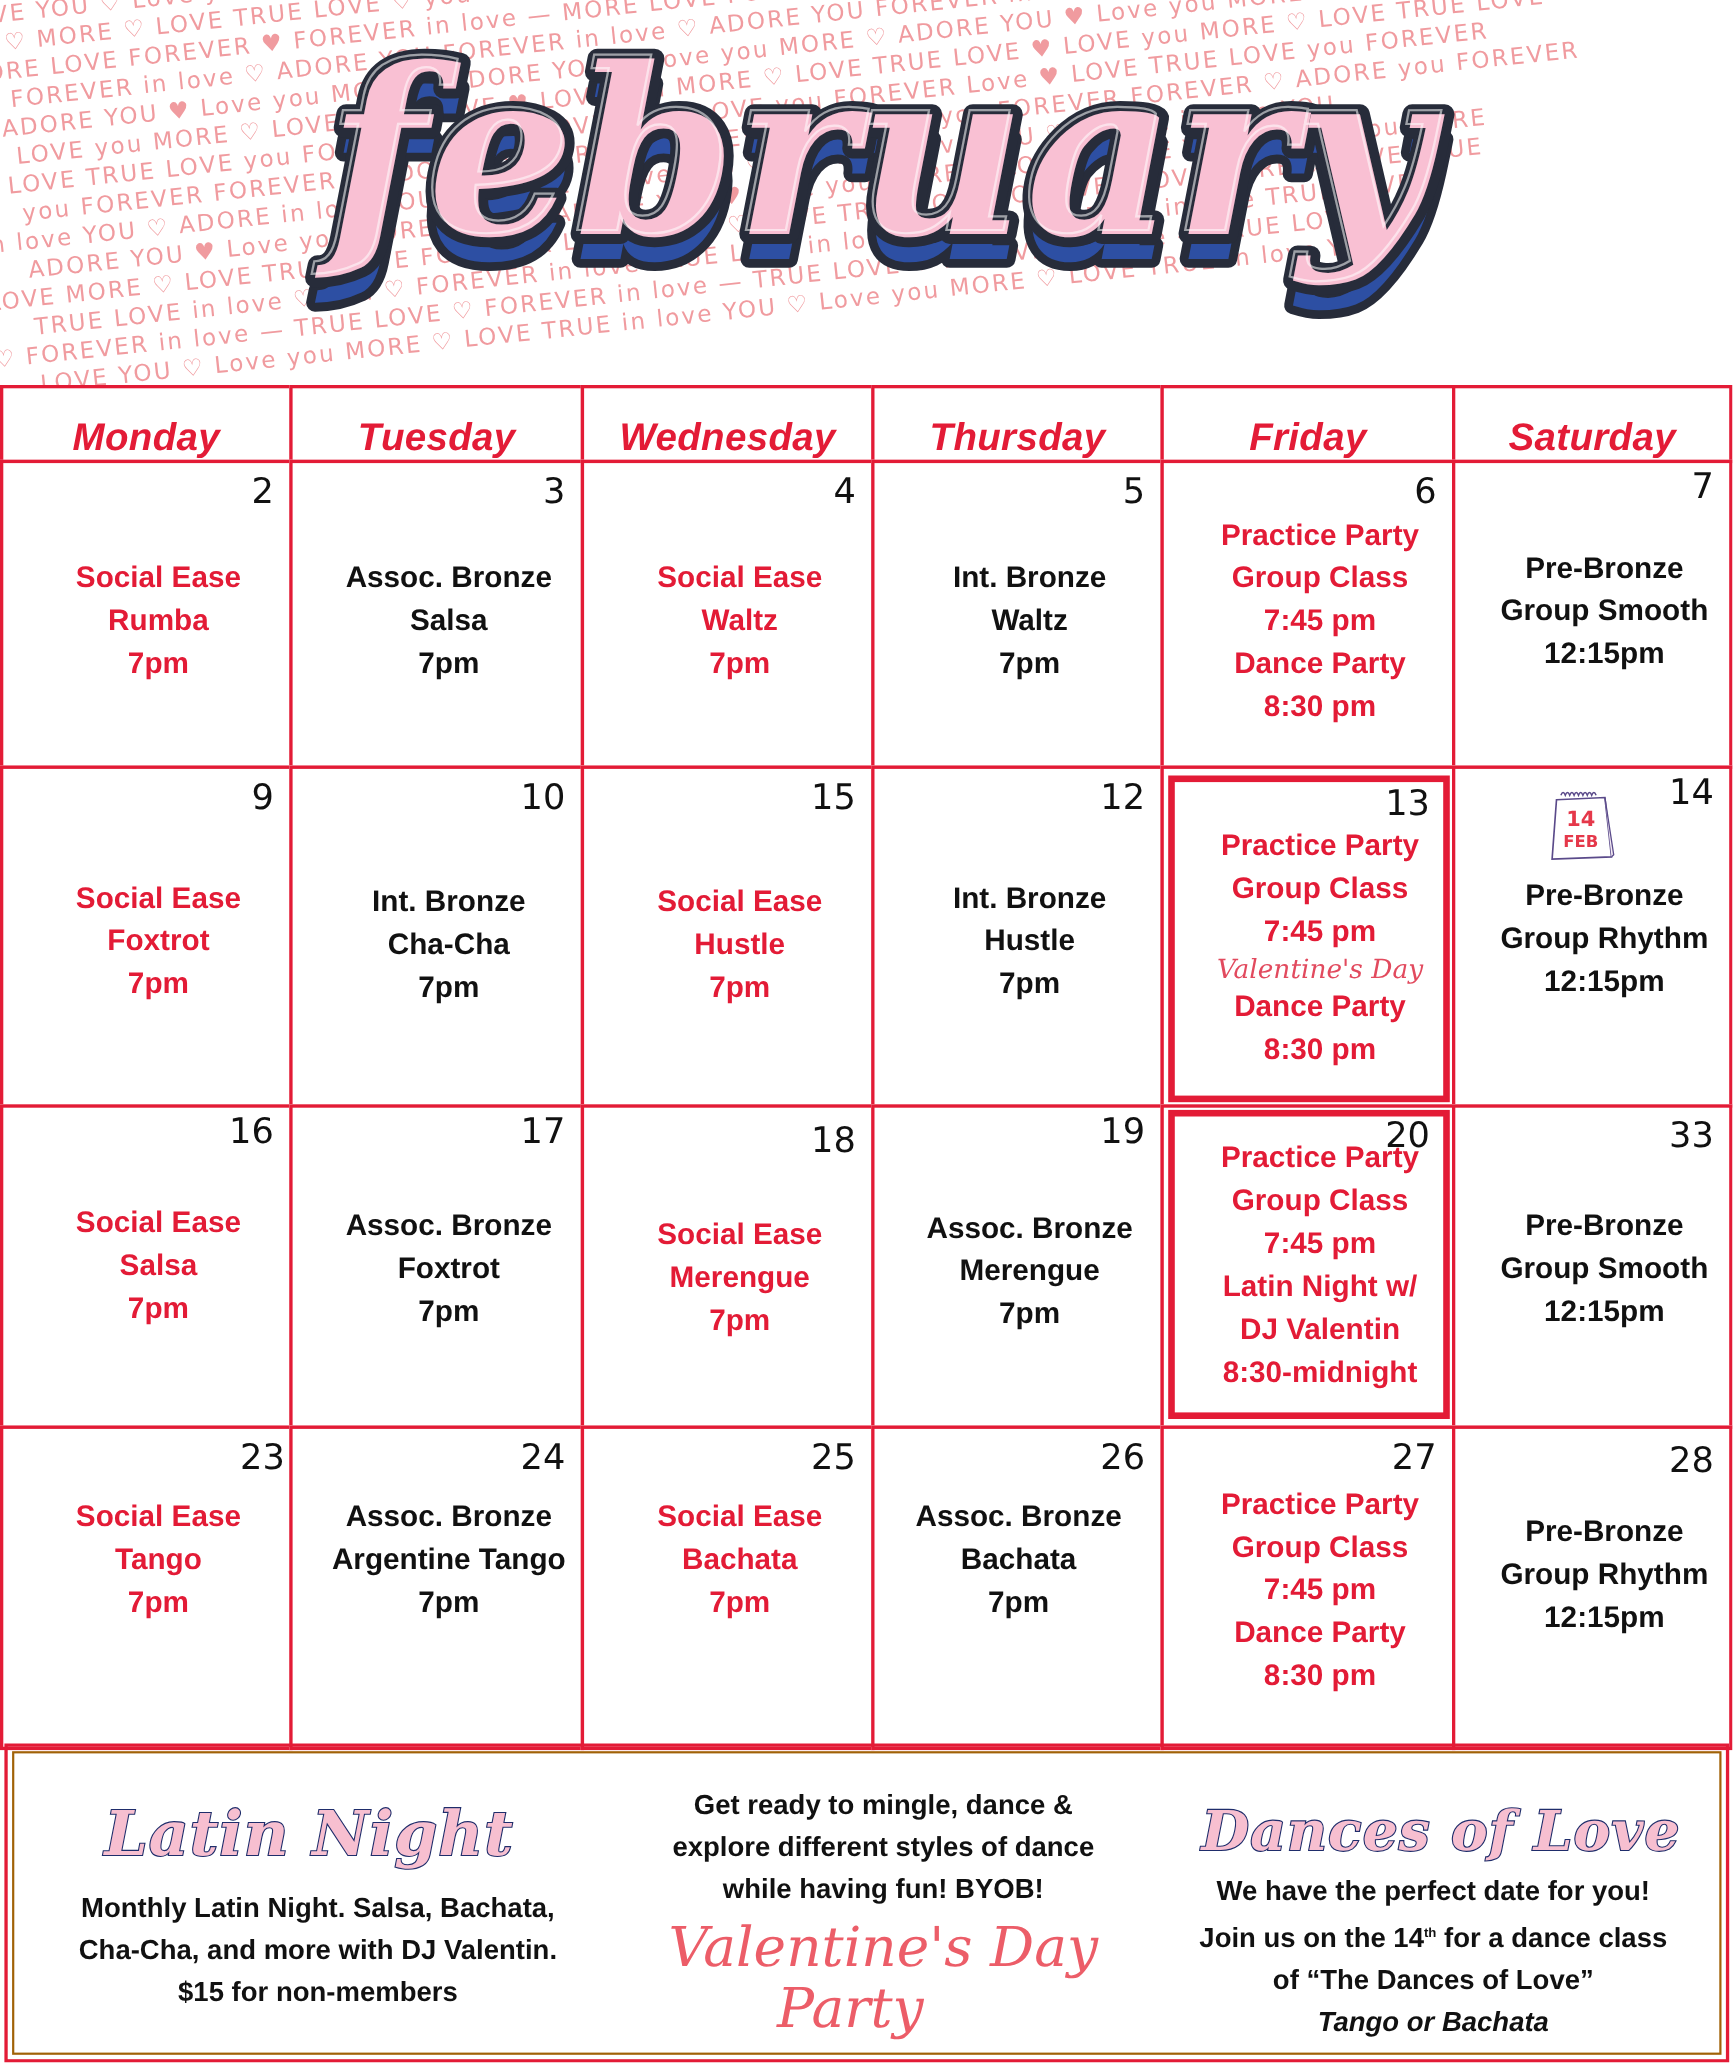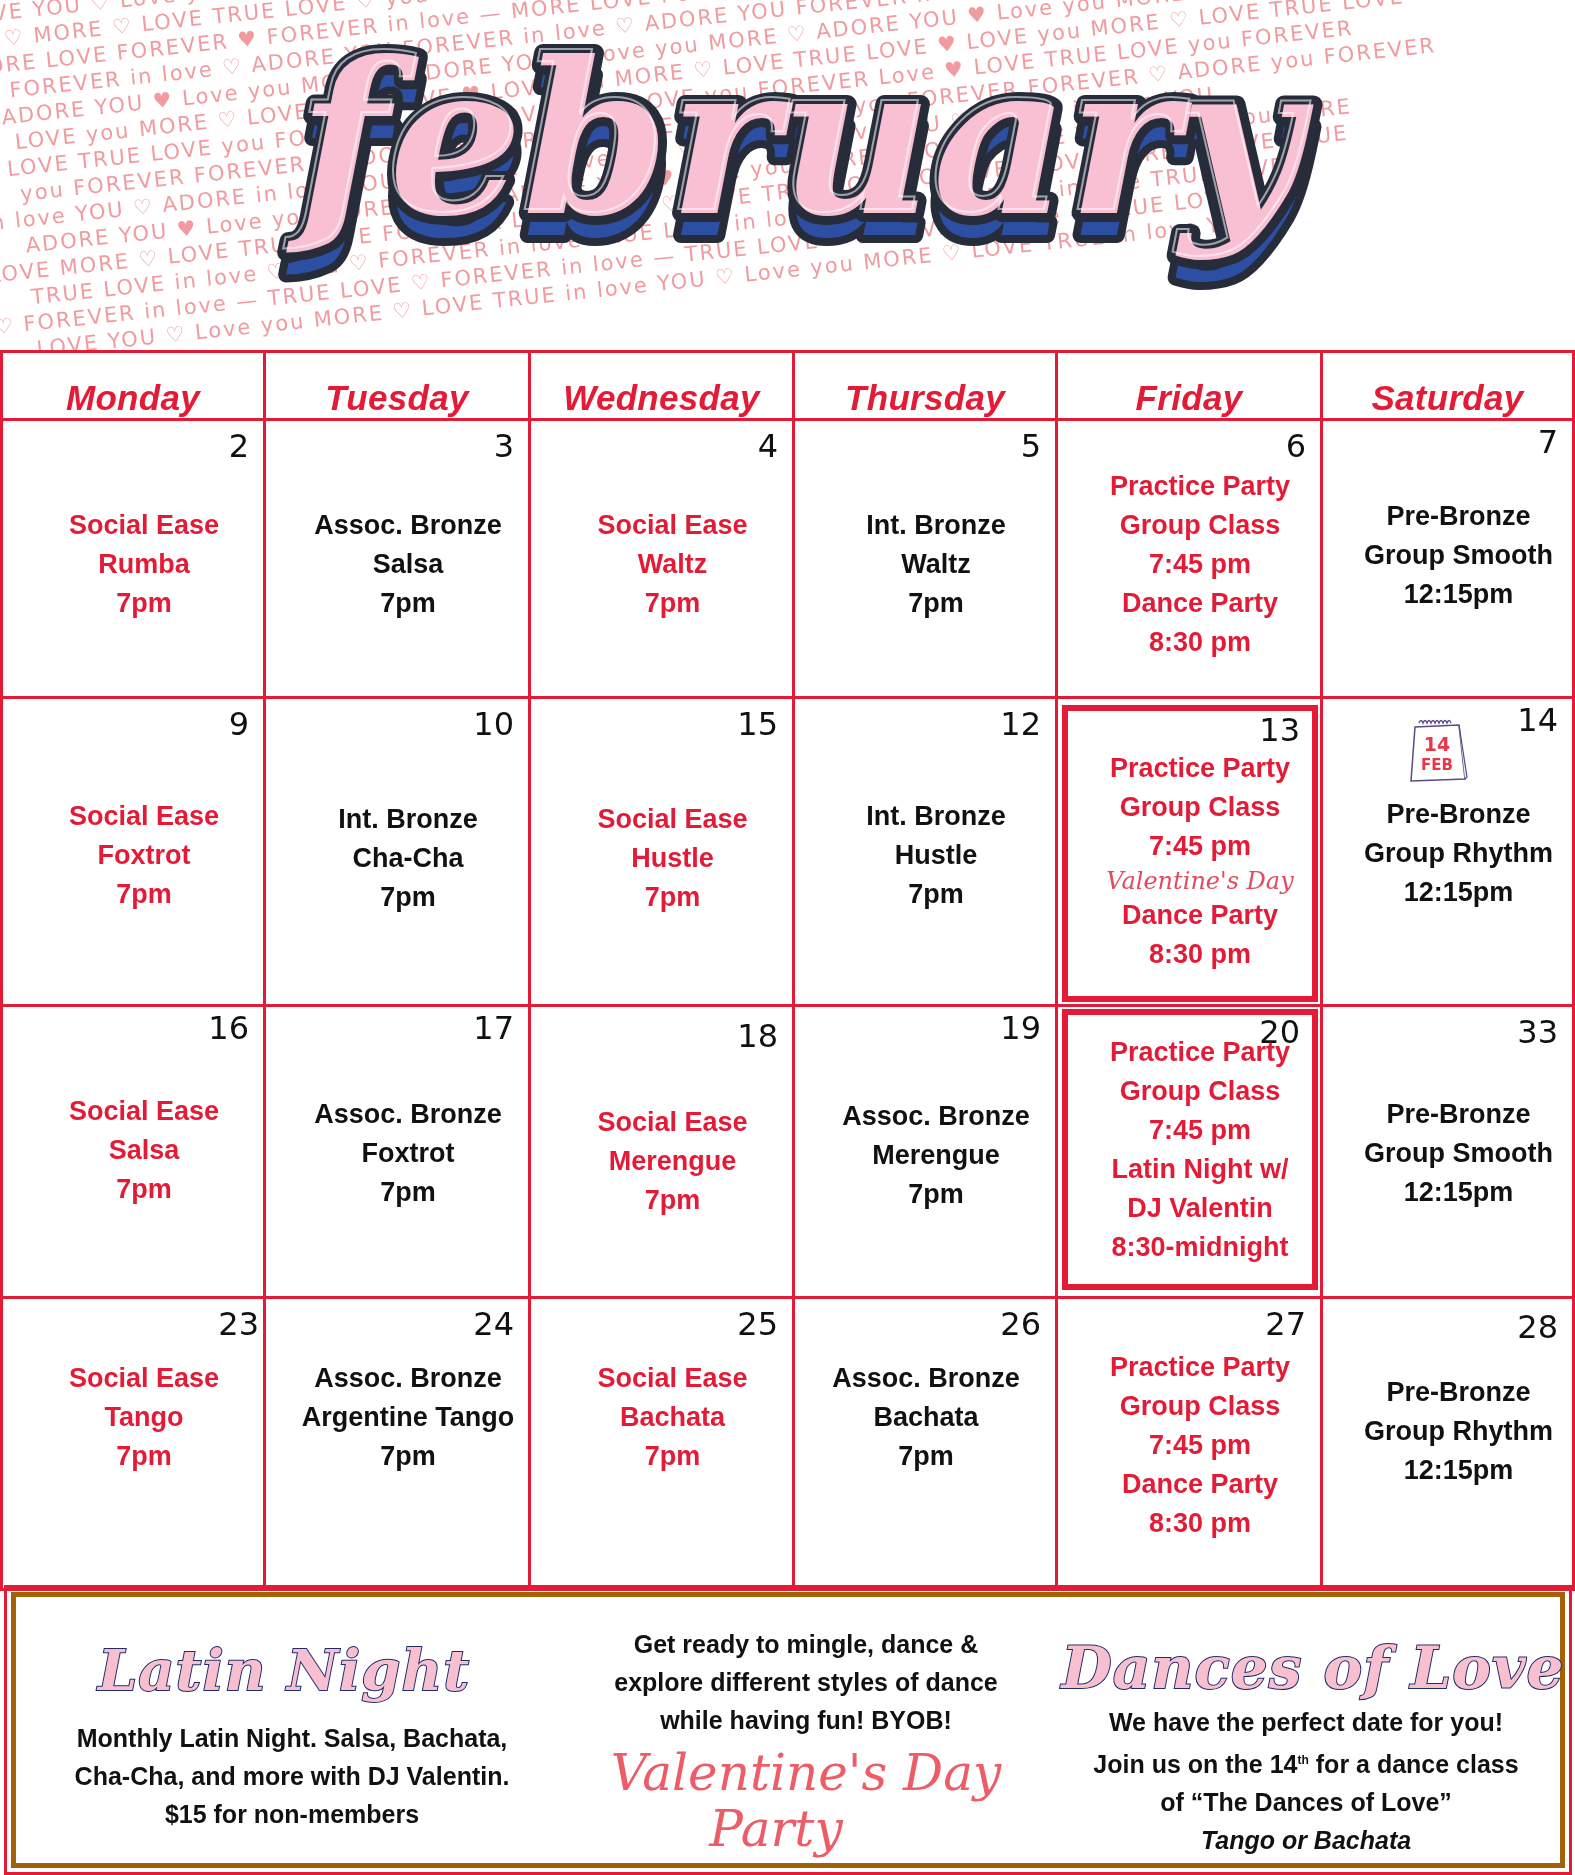--- a/index.html
+++ b/index.html
@@ -71,21 +71,21 @@
   .feb-icon {
     position: absolute; left: 84px; top: 16px; width: 64px; height: 72px;
   }
 
   
   .footer {
     position: absolute; left: 4px; top: 1585px; width: 1568px; height: 290px;
     border: 3px solid #e31b36;
   }
   .footer-inner {
-    position: absolute; inset: 4px; border: 5px solid #a16207; background: #ffffff;
+    position: absolute; inset: 4px; border: 2px solid #a16207; background: #ffffff;
   }
   .promo { position: absolute; text-align: center; }
   .promo-script {
     font-family: "DejaVu Serif", serif; font-style: italic; font-weight: bold;
     color: #f7bfd0; -webkit-text-stroke: 2px #1f2d6b; paint-order: stroke fill;
     font-size: 58px; line-height: 70px; letter-spacing: 1px;
   }
   .promo-body { font-weight: bold; color: #111111; font-size: 25px; line-height: 38px; }
   .promo-body sup { font-size: 12px; vertical-align: super; }
   .promo-italic { font-style: italic; }
@@ -386,21 +386,21 @@
 
     <div class="promo" style="left:530px; top:28px; width:520px;">
       <div class="promo-body">Get ready to mingle, dance &amp;</div>
       <div class="promo-body">explore different styles of dance</div>
       <div class="promo-body">while having fun! BYOB!</div>
       <div class="vday-script" style="margin-top:6px;">Valentine's Day</div>
       <div class="vday-script" style="margin-left:-60px;">Party</div>
     </div>
 
     <div class="promo" style="left:1030px; top:36px; width:520px;">
-      <div class="promo-script" style="font-size:58px; margin-left:14px;">Dances of Love</div>
+      <div class="promo-script" style="font-size:50px; margin-left:14px;">Dances of Love</div>
       <div class="promo-body">We have the perfect date for you!</div>
       <div class="promo-body"><span>Join us on the 14</span><sup>th</sup><span> for a dance class</span></div>
       <div class="promo-body">of “The Dances of Love”</div>
       <div class="promo-body promo-italic">Tango or Bachata</div>
     </div>
 
   </div>
 </div>
 
 </body></html>

